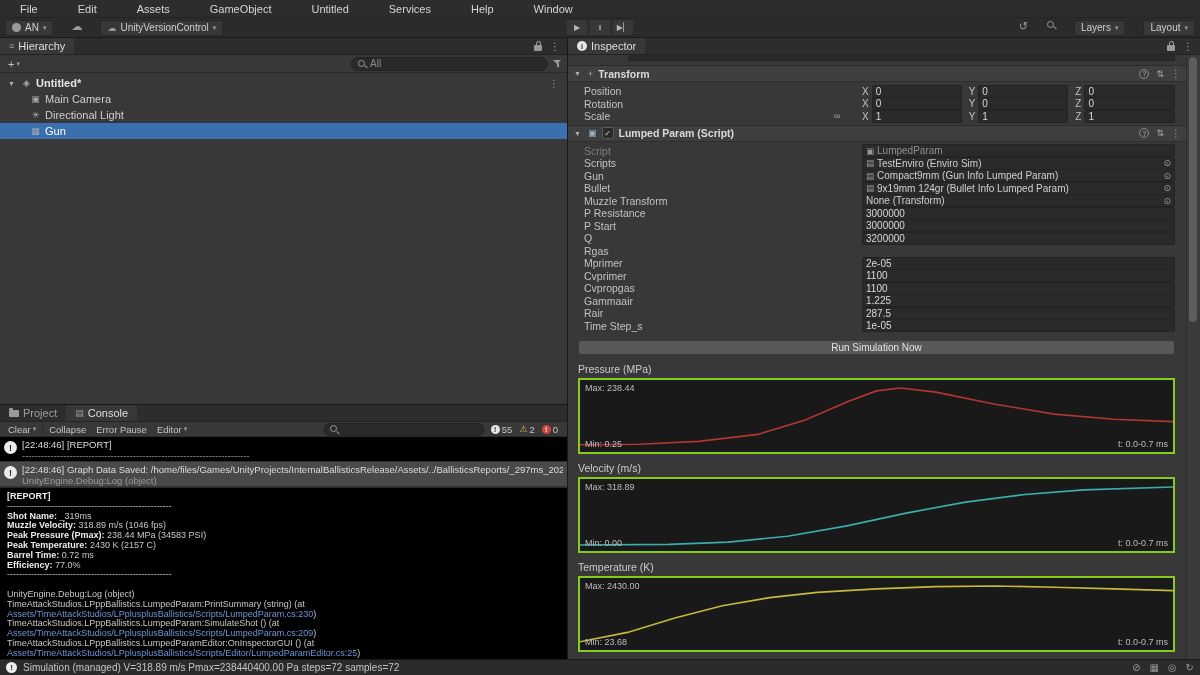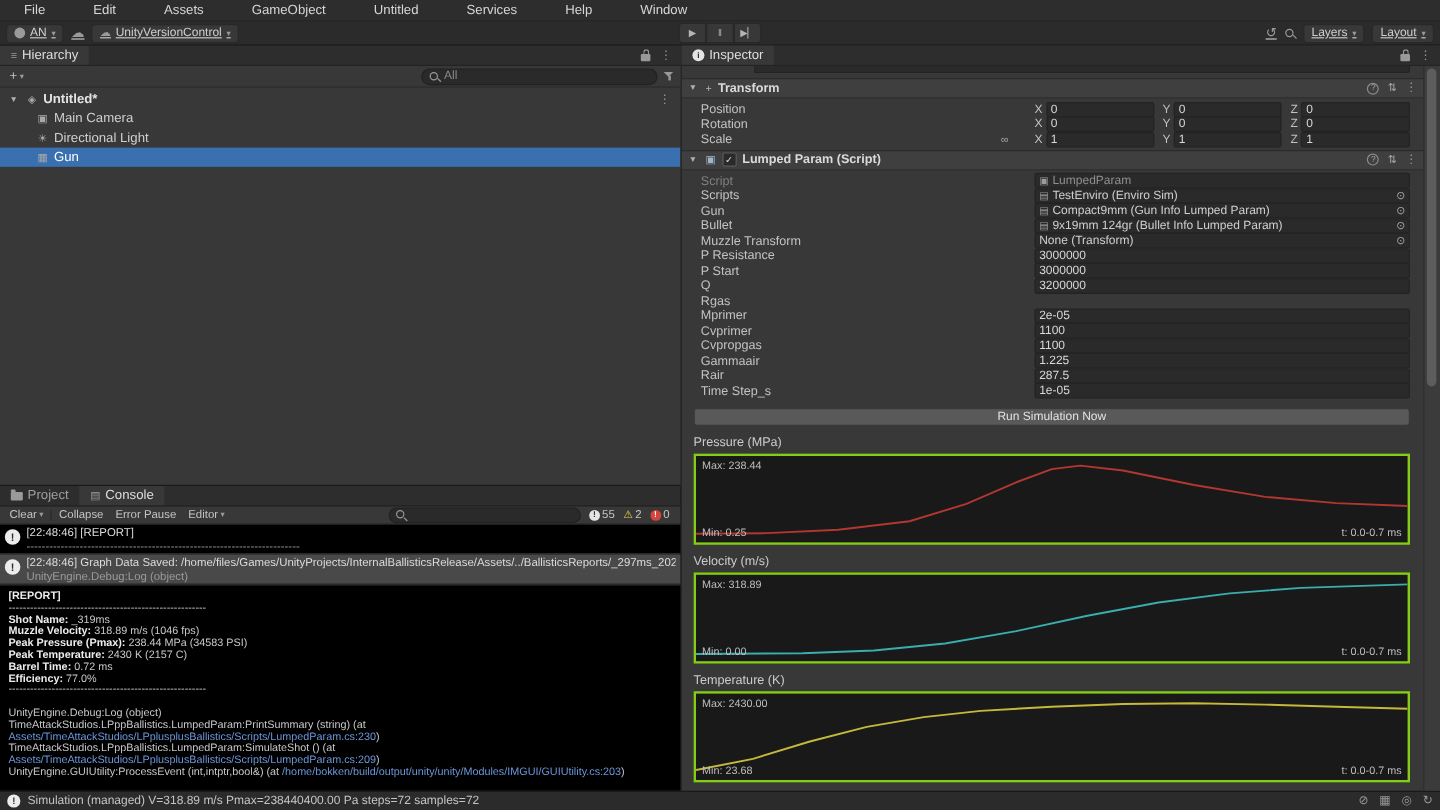--- a/index.html
+++ b/index.html
@@ -5,21 +5,21 @@
   html,body{margin:0;padding:0;background:#1a1a1a;}
   .app{width:1200px;height:675px;display:flex;flex-direction:column;background:#383838;
        font-family:"Liberation Sans","DejaVu Sans",sans-serif;font-size:11px;color:#c4c4c4;
        overflow:hidden;user-select:none;position:relative;}
   
   .menubar{height:17px;background:#2d2d2d;border-bottom:1px solid #232323;display:flex;align-items:center;flex:none;}
   .menu-item{padding:0 20px;height:100%;display:flex;align-items:center;color:#d6d6d6;font-size:11px;}
   
   .toolbar{height:19px;background:#2b2b2b;border-bottom:1px solid #1b1b1b;display:flex;align-items:center;
            padding:0 5px;flex:none;position:relative;}
-  .tb-left,.tb-right{display:flex;align-items:center;gap:6px;text-decoration:underline;}
+  .tb-left,.tb-right{display:flex;gap:18px;}
   .tb-right{margin-left:auto;}
   .tb-btn{height:14px;background:#383838;border:1px solid #282828;border-radius:3px;display:flex;
           align-items:center;gap:4px;padding:0 6px;color:#cfcfcf;font-size:10px;}
   .chev{font-size:7px;color:#9a9a9a;}
   .avatar{width:9px;height:9px;border-radius:50%;background:#9a9a9a;flex:none;}
   .cloudi{color:#9a9a9a;font-size:11px;}
   .tb-center{position:absolute;left:50%;transform:translateX(-50%);display:flex;}
   .play-group{display:flex;}
   .pbtn{width:21px;height:15px;background:#383838;border:1px solid #282828;display:flex;align-items:center;
         justify-content:center;color:#b5b5b5;font-size:8px;}
@@ -320,20 +320,21 @@
             <div class="dline"><b>Muzzle Velocity:</b><span> 318.89 m/s (1046 fps)</span></div>
             <div class="dline"><b>Peak Pressure (Pmax):</b><span> 238.44 MPa (34583 PSI)</span></div>
             <div class="dline"><b>Peak Temperature:</b><span> 2430 K (2157 C)</span></div>
             <div class="dline"><b>Barrel Time:</b><span> 0.72 ms</span></div>
             <div class="dline"><b>Efficiency:</b><span> 77.0%</span></div>
             <div class="dline"><span>-------------------------------------------------------</span></div>
             <div class="dline">&nbsp;</div>
             <div class="dline"><span>UnityEngine.Debug:Log (object)</span></div>
             <div class="dline"><span>TimeAttackStudios.LPppBallistics.LumpedParam:PrintSummary (string) (at </span><span class="dlink">Assets/TimeAttackStudios/LPplusplusBallistics/Scripts/LumpedParam.cs:230</span><span>)</span></div>
             <div class="dline"><span>TimeAttackStudios.LPppBallistics.LumpedParam:SimulateShot () (at </span><span class="dlink">Assets/TimeAttackStudios/LPplusplusBallistics/Scripts/LumpedParam.cs:209</span><span>)</span></div>
+            <div class="dline"><span>TimeAttackStudios.LPppBallistics.LumpedParamEditor:OnInspectorGUI () (at </span><span class="dlink">Assets/TimeAttackStudios/LPplusplusBallistics/Scripts/Editor/LumpedParamEditor.cs:25</span><span>)</span></div>
             <div class="dline"><span>UnityEngine.GUIUtility:ProcessEvent (int,intptr,bool&amp;) (at </span><span class="dlink">/home/bokken/build/output/unity/unity/Modules/IMGUI/GUIUtility.cs:203</span><span>)</span></div>
           </div>
       </div>
     </div>
 
     <div class="right-col">
       <div class="tabbar">
         <div class="tab active">
           <span class="badge info" style="width:10px;height:10px">i</span>
           <span>Inspector</span>

